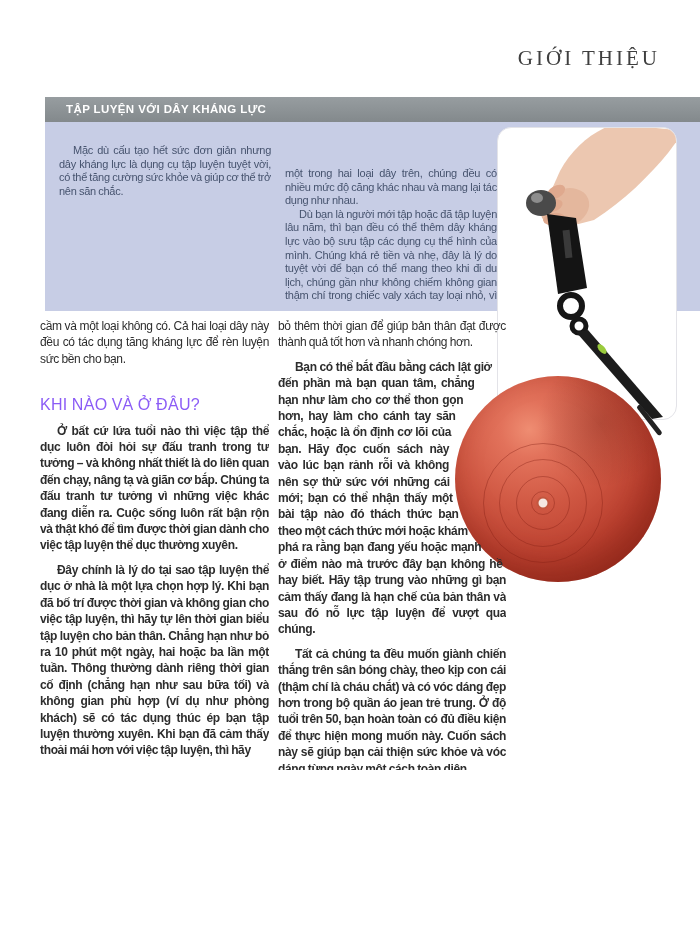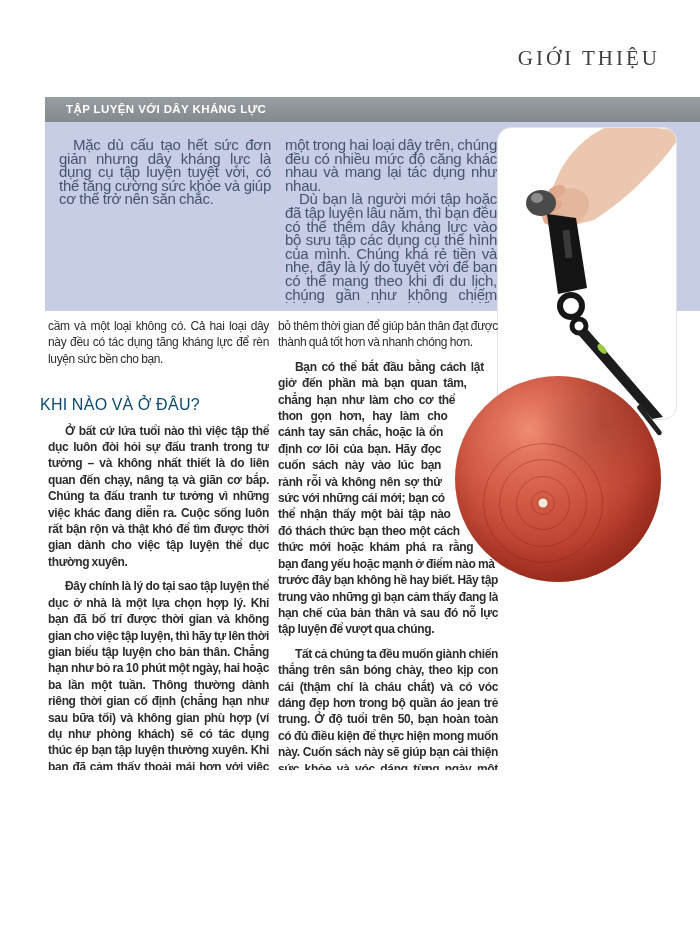--- a/index.html
+++ b/index.html
@@ -18,26 +18,26 @@
     background:linear-gradient(#979da0,#83898c);
     color:#ffffff;font-size:11.5px;font-weight:bold;letter-spacing:.4px;
     line-height:25px;padding-left:21px;box-sizing:border-box;z-index:1;
   }
   
   .intro-box{
     position:absolute;left:45px;right:0;top:122px;height:189px;
     background:#c7cde5;z-index:1;
   }
   .intro-col{
-    position:absolute;top:16px;bottom:8px;overflow:hidden;
-    font-size:15px;line-height:13.6px;letter-spacing:-.25px;word-spacing:-.5px;
+    position:absolute;top:22px;bottom:8px;overflow:hidden;
+    font-size:11px;line-height:13.6px;letter-spacing:-.25px;word-spacing:-.5px;
     text-align:justify;color:#46536e;
   }
   .intro-left{left:14px;width:212px;}
-  .intro-right{left:240px;width:212px;}
+  .intro-right{left:240px;width:212px;margin-top:23px;}
   .ip{margin:0;}
   .indent{text-indent:14px;}
   
   .photo-pane{
     position:absolute;left:497px;top:127px;width:180px;height:293px;
     background:#ffffff;border:1px solid #e3e3e8;border-radius:14px;
     box-sizing:border-box;z-index:2;overflow:hidden;
   }
   
   .ball{
@@ -67,25 +67,25 @@
     position:absolute;left:640px;top:404px;width:37px;height:5px;background:#222222;
     border-radius:3px;transform:rotate(52deg);transform-origin:left top;z-index:4;
   }
   
   .col{
     position:absolute;top:318px;overflow:hidden;
     font-size:12px;line-height:16.4px;letter-spacing:-.35px;word-spacing:-.5px;
     text-align:justify;color:#2d2d2d;z-index:5;
   }
   .col-left{left:40px;width:229px;height:625px;}
-  .col-right{left:270px;width:228px;height:620px;}
-  .bp{margin:0 0 8px 8px;}
+  .col-right{left:278px;width:228px;height:620px;}
+  .bp{margin:0 0 8px 0;}
   .bindent{text-indent:17px;font-weight:bold;}
   .sec-heading{
-    font-size:16px;font-weight:normal;color:#0c4a6e;letter-spacing:.3px;
+    font-size:16px;font-weight:normal;color:#8b5cf6;letter-spacing:.3px;
     margin:30px 0 9px 0;
   }
   .ball-float{
     float:right;width:100px;height:244px;
     shape-outside:circle(109px at 152px 103px);
   }
   
   .watermark{
     position:absolute;left:356px;top:866px;display:flex;align-items:flex-start;
     z-index:6;pointer-events:none;

